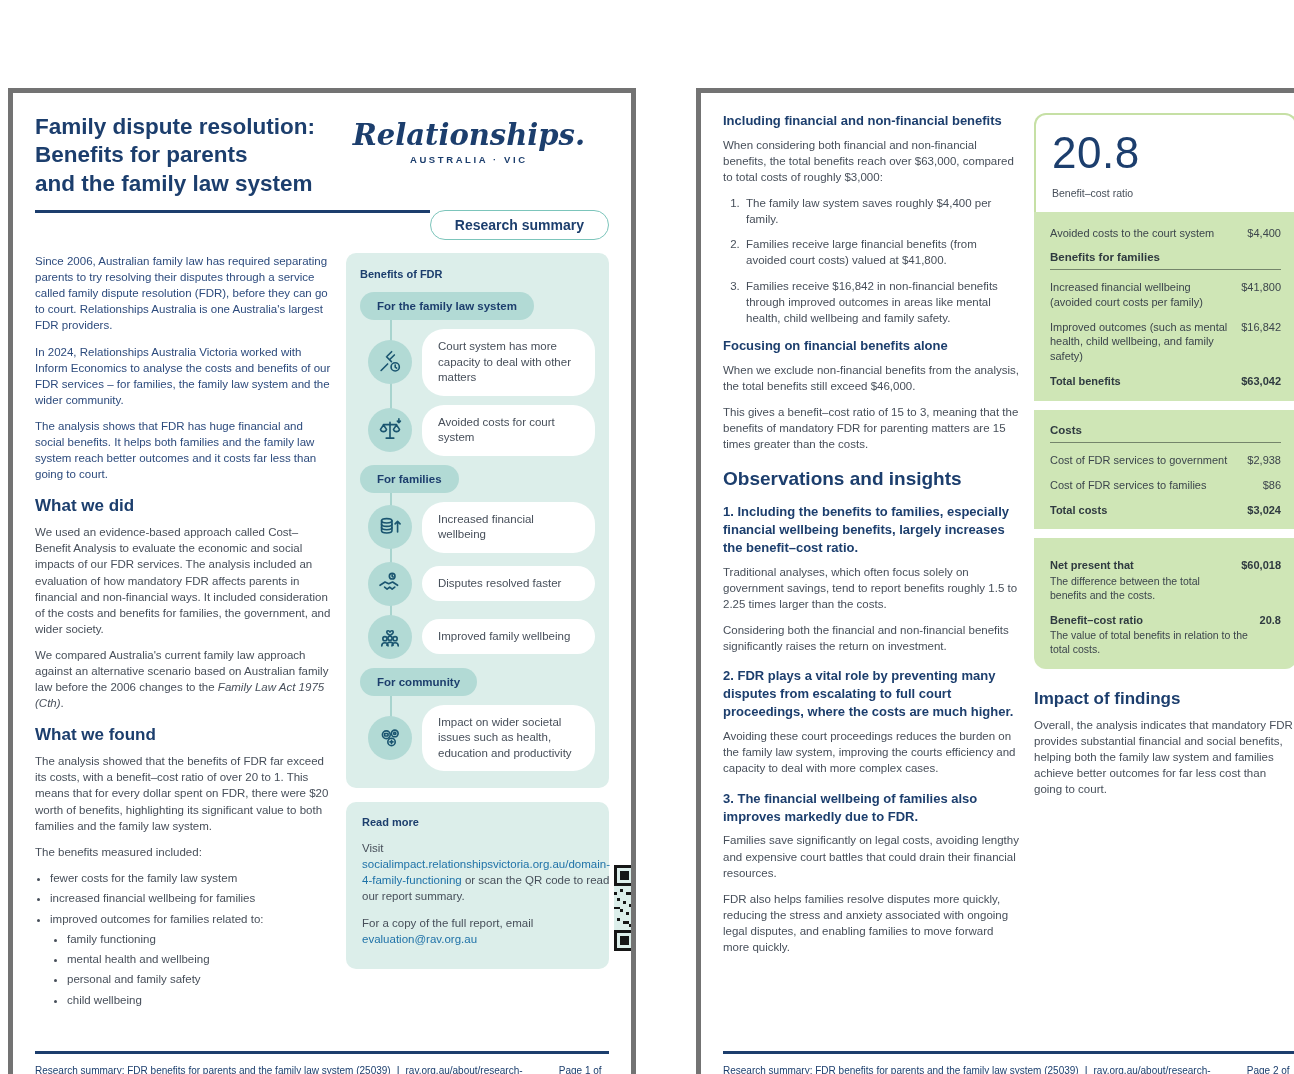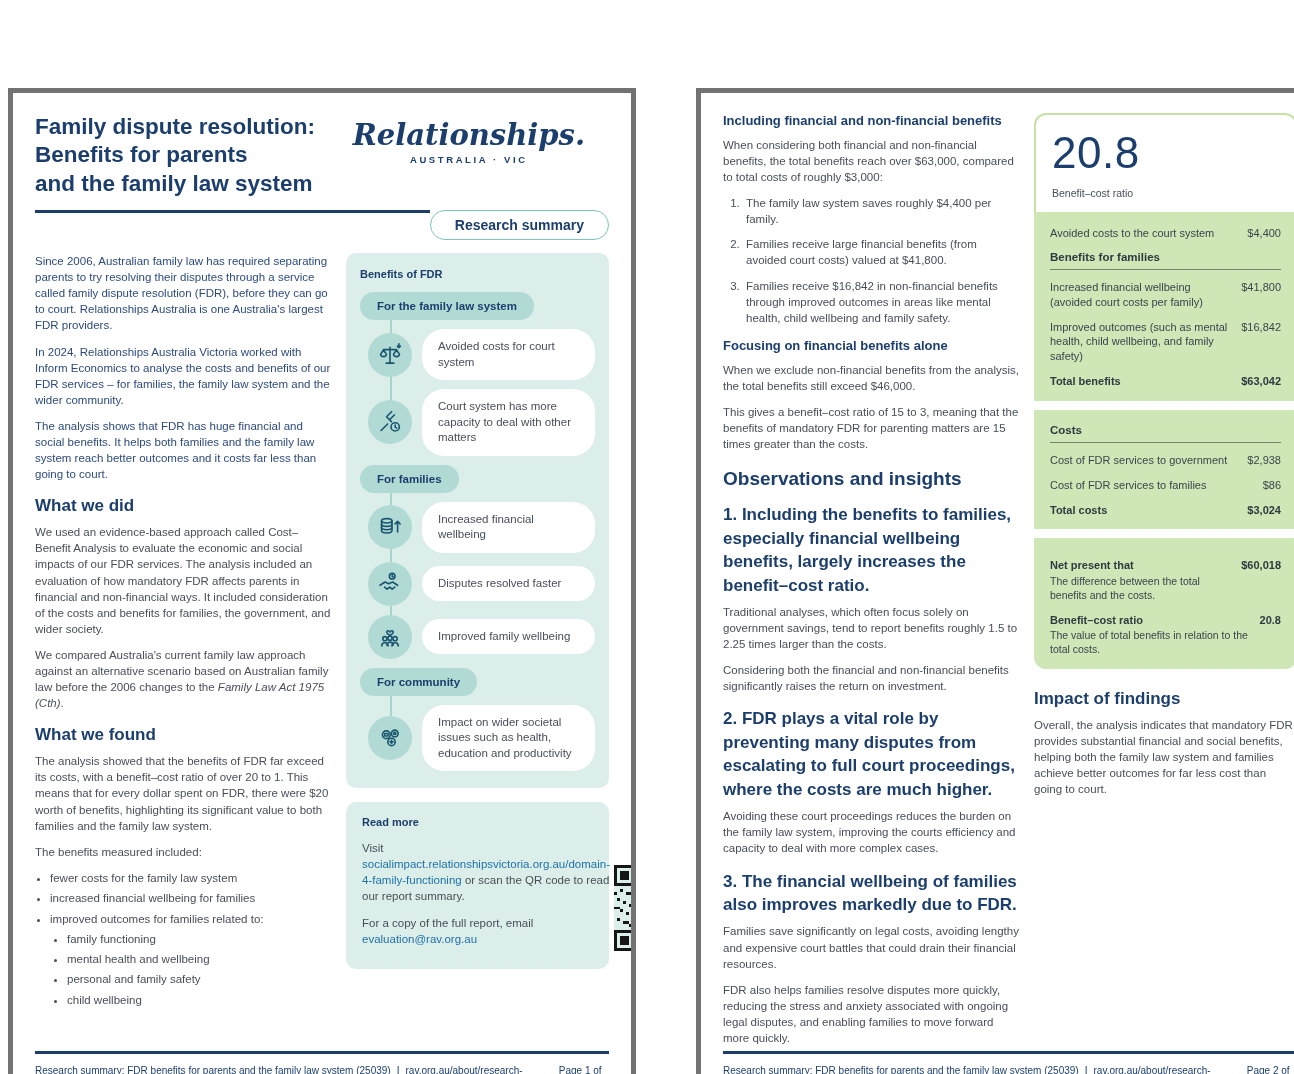--- a/index.html
+++ b/index.html
@@ -63,21 +63,21 @@
   .footer{position:absolute;left:22px;right:22px;bottom:16px}
   .frule{height:3px;background:#1c3e6d;margin-bottom:11px}
   .frow{display:flex;justify-content:space-between;font-size:10px;color:#1c3e6d}
   .frow .sep{margin:0 6px}
   .footer a{color:#1c3e6d;text-decoration:none}
 
   
   ol.numlist{margin:0 0 12px;padding-left:20px;font-size:11.5px;color:#474f5a;line-height:1.4}
   ol.numlist li{margin-bottom:9px;padding-left:3px}
   h2.obs{font-size:19px;margin:16px 0 10px}
-  .obs-title{font-size:17px;font-weight:bold;color:#1c3e6d;margin:13px 0 7px;line-height:1.38}
+  .obs-title{font-size:13px;font-weight:bold;color:#1c3e6d;margin:13px 0 7px;line-height:1.38}
 
   .stats-head{background:#fff;border:2px solid #c6e0a5;border-bottom:none;border-radius:12px 12px 0 0;
               padding:16px 16px 13px}
   .ratio{font-size:44px;color:#1c3e6d;line-height:1;letter-spacing:0.5px}
   .ratio-label{font-size:10.5px;color:#474f5a;margin-top:12px}
   .sblock{background:#cfe6b6;padding:4px 16px 12px}
   .sblock.last{border-radius:0 0 12px 12px;padding-top:10px}
   .sgap{height:9px;background:#fff}
   .shead{font-size:11.5px;font-weight:bold;color:#2f3a40;padding:10px 0 6px;border-bottom:1px solid #74856b}
   .srow{display:flex;justify-content:space-between;align-items:flex-start;margin-top:10px;
@@ -146,37 +146,37 @@
 
     <div class="colR">
       <div class="panel">
         <h3>Benefits of FDR</h3>
 
         <div class="bgroup">
           <div class="gpill">For the family law system</div>
           <div class="brow">
             <div class="icirc">
               <svg class="ic" width="26" height="26" viewBox="0 0 24 24">
+                <path d="M9.5 6.5l4-4M12 9.5l4-4M8.8 7.2l4.5 4.5M3.8 19.8l6-6"></path>
+                <circle cx="16.8" cy="16.5" r="3.8"></circle>
+                <path d="M16.8 14.8v1.9l1.3.9"></path>
+              </svg>
+            </div>
+            <div class="bpill">Court system has more capacity to deal with other matters</div>
+          </div>
+          <div class="brow">
+            <div class="icirc">
+              <svg class="ic" width="26" height="26" viewBox="0 0 24 24">
                 <path d="M12 5v14M8.5 19.5h7M6 7h12"></path>
                 <path d="M3.2 11.4l2.8-4 2.8 4a2.9 2.9 0 0 1-5.6 0z"></path>
                 <path d="M15.2 11.4l2.8-4 2.8 4a2.9 2.9 0 0 1-5.6 0z"></path>
                 <path d="M20.2 1.6v3.6m0 0l-1.4-1.4m1.4 1.4l1.4-1.4"></path>
               </svg>
             </div>
             <div class="bpill">Avoided costs for court system</div>
-          </div>
-          <div class="brow">
-            <div class="icirc">
-              <svg class="ic" width="26" height="26" viewBox="0 0 24 24">
-                <path d="M9.5 6.5l4-4M12 9.5l4-4M8.8 7.2l4.5 4.5M3.8 19.8l6-6"></path>
-                <circle cx="16.8" cy="16.5" r="3.8"></circle>
-                <path d="M16.8 14.8v1.9l1.3.9"></path>
-              </svg>
-            </div>
-            <div class="bpill">Court system has more capacity to deal with other matters</div>
           </div>
         </div>
 
         <div class="bgroup">
           <div class="gpill">For families</div>
           <div class="brow">
             <div class="icirc">
               <svg class="ic" width="26" height="26" viewBox="0 0 24 24">
                 <ellipse cx="9" cy="6.3" rx="4.8" ry="2"></ellipse>
                 <path d="M4.2 6.3v9.2c0 1.1 2.15 2 4.8 2s4.8-.9 4.8-2V6.3"></path>

